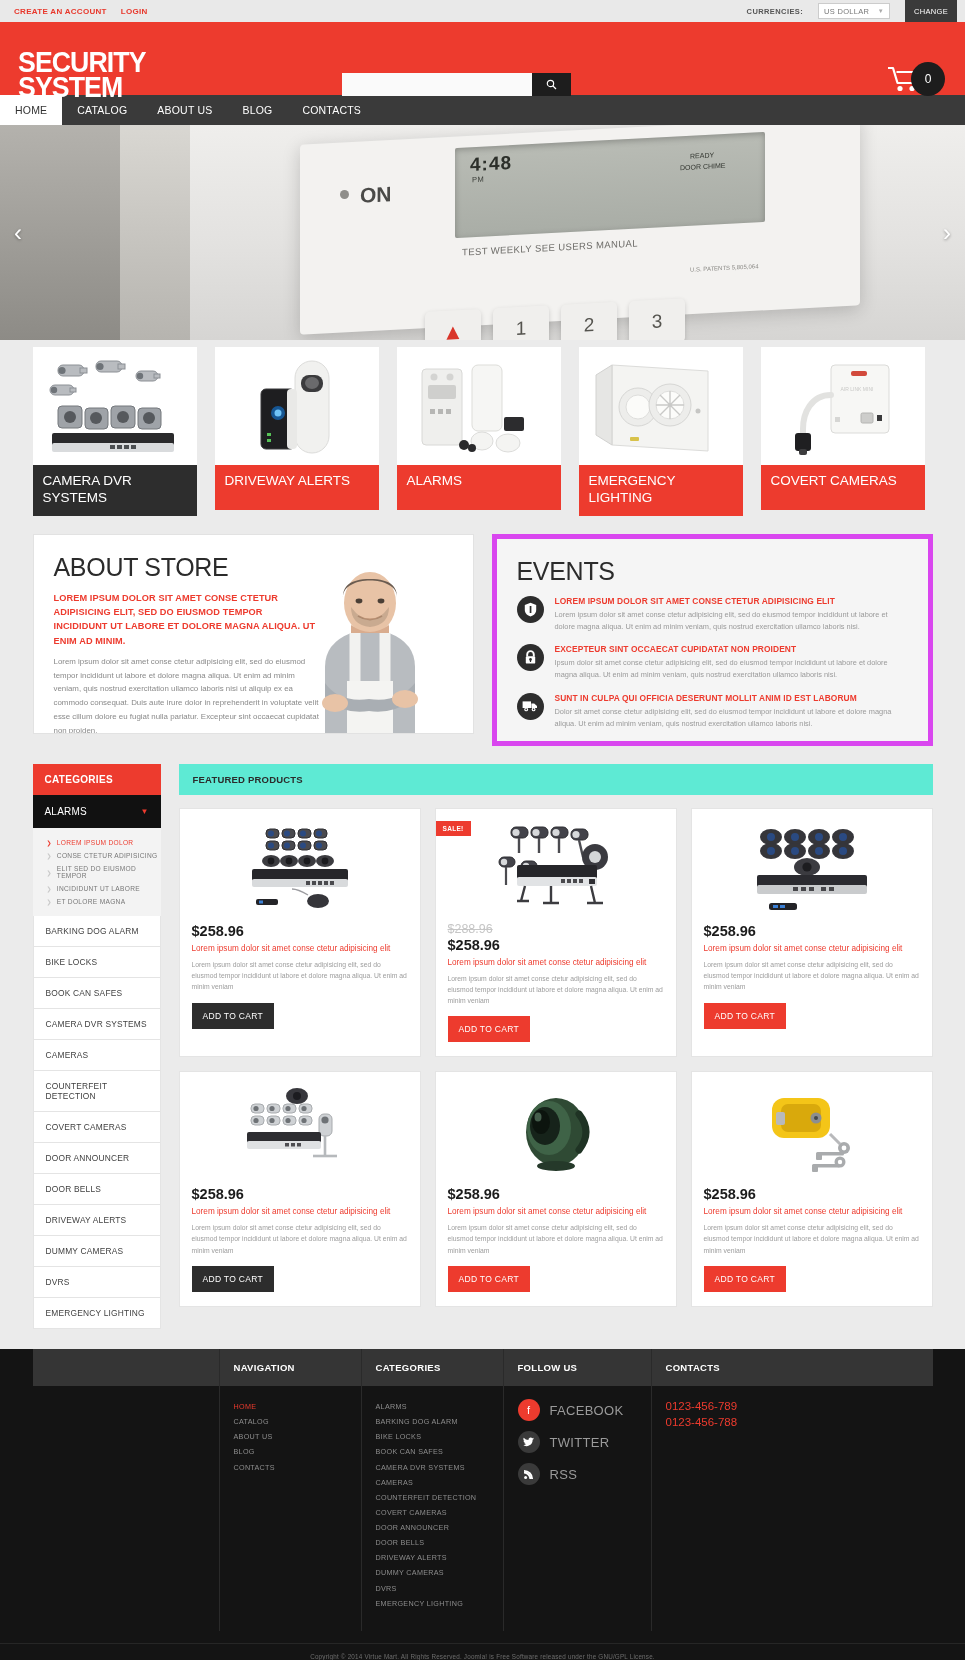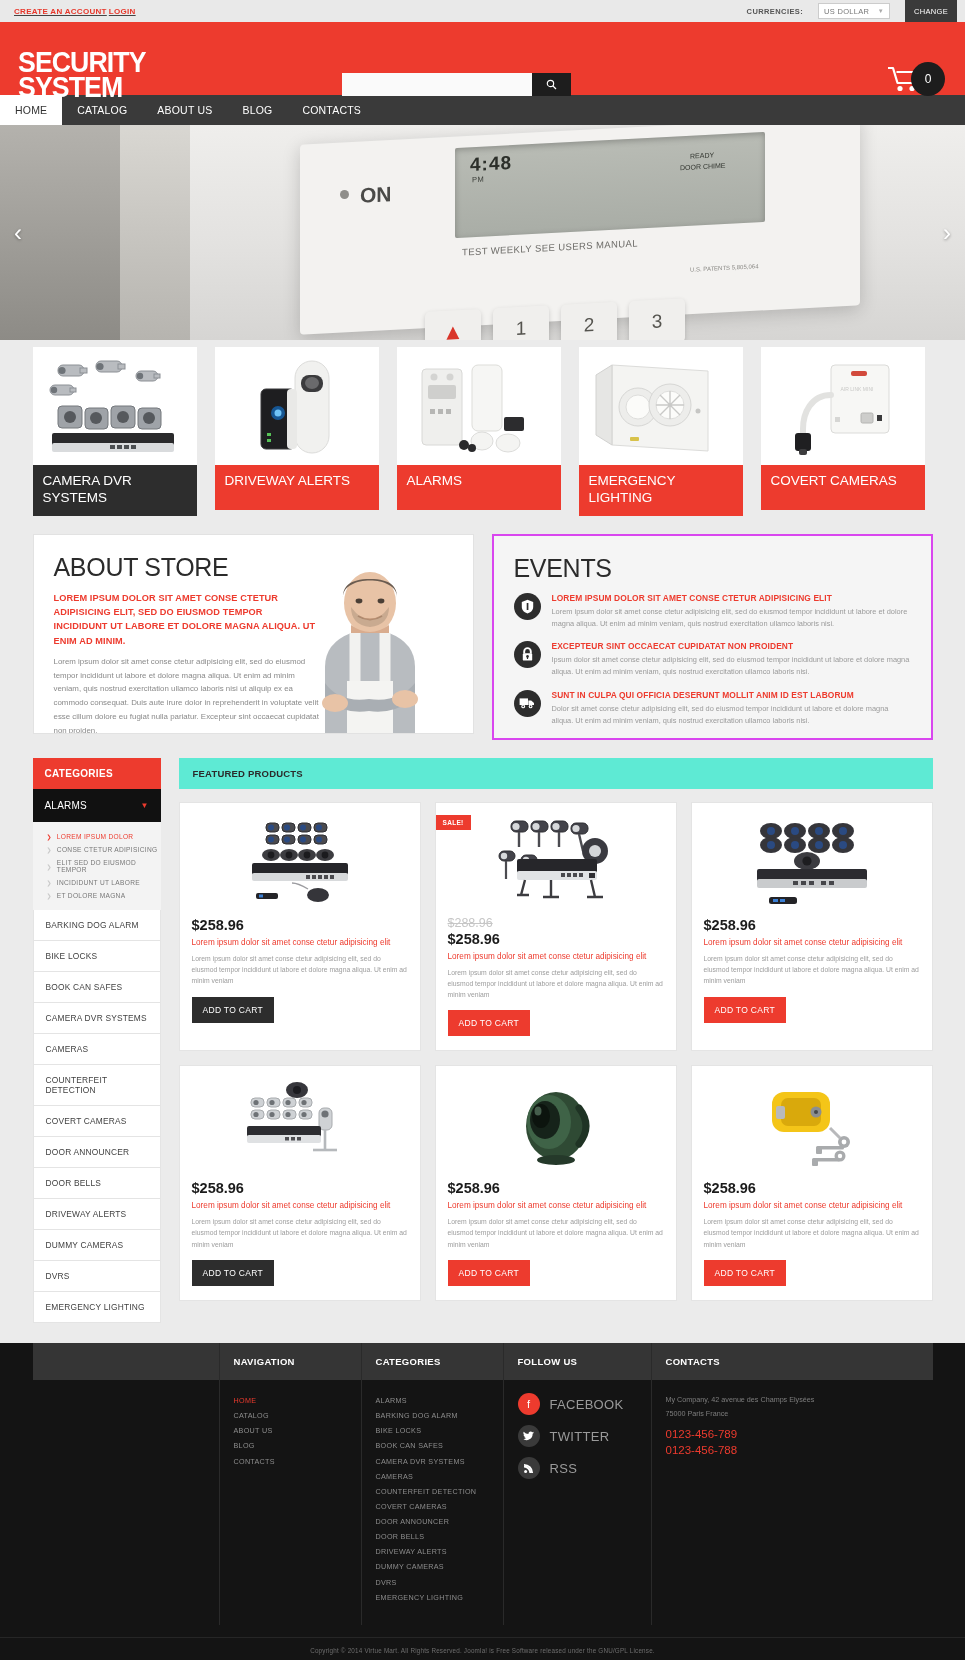--- a/index.html
+++ b/index.html
@@ -16,21 +16,21 @@
   .topbar {
     background: #e9e9e9;
     height: 22px;
     display: flex;
     align-items: center;
     justify-content: space-between;
     padding: 0 8px 0 14px;
     font-size: 8px;
     letter-spacing: .3px;
   }
-  .topbar-left { display: flex; gap: 2px; text-decoration: underline; }
+  .topbar-left { display: flex; gap: 14px; }
   .topbar-left a { color: #e8372b; text-decoration: none; font-weight: 600; }
   .topbar-right { display: flex; align-items: center; gap: 15px; }
   .cur-label { color: #555; font-weight: 700; font-size: 7.5px; letter-spacing: .4px; }
   .cur-select {
     background: #fff; border: 1px solid #ccc; height: 16px; width: 72px;
     display: flex; align-items: center; justify-content: space-between;
     padding: 0 5px; font-size: 7.5px; color: #777;
   }
   .cur-select .chev { font-size: 6px; color: #aaa; }
   .change-btn {
@@ -158,21 +158,21 @@
     color: #ed3b2e; font-weight: 700; font-size: 9.2px; line-height: 1.55;
     width: 265px; margin-bottom: 7px; letter-spacing: .1px;
   }
   .about .body {
     font-size: 7.9px; line-height: 1.75; color: #8a8a8a; width: 268px;
   }
   .about-person {
     position: absolute; right: 28px; bottom: 0; width: 150px; height: 170px;
   }
   .events {
-    flex: 1; background: #f5f5f5; border: 2px solid #d946ef;
+    flex: 1; background: #f5f5f5; border: 5px solid #d946ef;
     padding: 18px 20px 0;
   }
   .events h2 { font-size: 25px; font-weight: 400; color: #2b2b2b; margin-bottom: 10px; letter-spacing: -.3px; }
   .event { display: flex; gap: 11px; margin-bottom: 11px; }
   .event-icon {
     width: 27px; height: 27px; border-radius: 50%; background: #2d2d2d;
     flex-shrink: 0; display: flex; align-items: center; justify-content: center;
   }
   .event-title { color: #ed3b2e; font-weight: 700; font-size: 8.4px; margin-bottom: 3px; letter-spacing: .1px; }
   .event-text { font-size: 7.4px; line-height: 1.65; color: #9a9a9a; }
@@ -931,24 +931,20 @@
                 <path d="M0 .9A9.1 9.1 0 0 1 9.1 10h-1.9A7.2 7.2 0 0 0 0 2.8z" fill="#fff"></path>
               </svg>
             </div>
             <span class="social-label">RSS</span>
           </div>
         </div>
       </div>
 
       <div class="fcol c4">
         <div class="fbody">
-          <div class="addr">
-            <div>My Company, 42 avenue des  Champs Elysées</div>
-            <div>75000  Paris France</div>
-          </div>
           <div class="phone">0123-456-789</div>
           <div class="phone">0123-456-788</div>
         </div>
       </div>
     </div>
   </div>
 
   <div class="copyright">Copyright © 2014 Virtue Mart. All Rights Reserved. Joomla! is Free Software released under the GNU/GPL License.</div>
 </footer>
 

